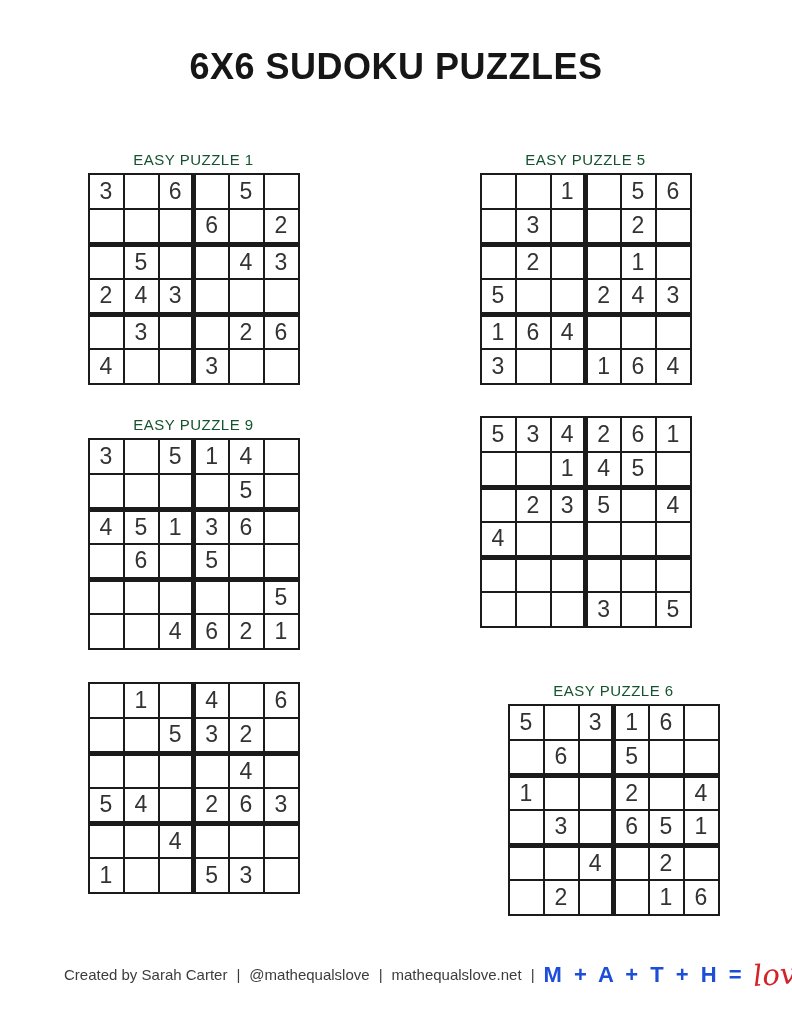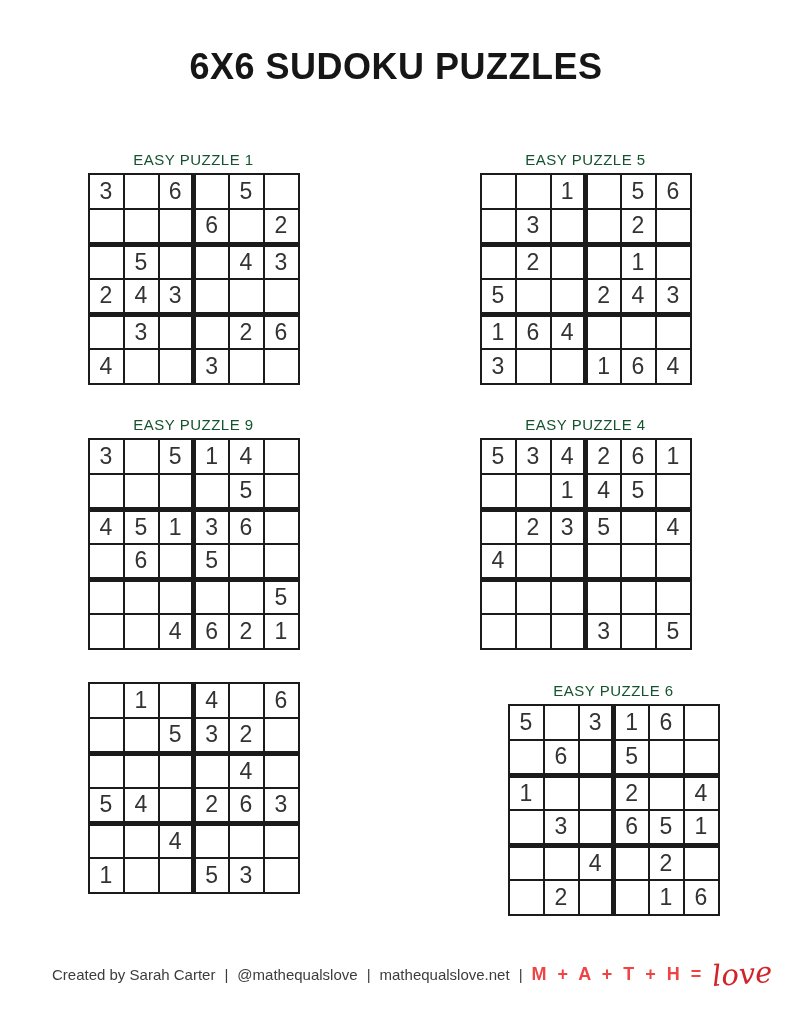--- a/index.html
+++ b/index.html
@@ -69,35 +69,35 @@
     color: #333333;
     padding: 0;
   }
   
   table.sudoku td:nth-child(3) { border-right-width: 5px; }
   table.sudoku tr:nth-child(2) td,
   table.sudoku tr:nth-child(4) td { border-bottom-width: 5px; }
 
   .footer {
     position: absolute;
-    left: 52px;
+    left: 64px;
     top: 958px;
     width: 700px;
     display: flex;
     align-items: center;
     white-space: nowrap;
     font-size: 15px;
     color: #3c3c3c;
   }
   .footer .pipe { margin: 0 9px; color: #3c3c3c; }
   .footer .equation {
     font-weight: 700;
-    font-size: 18px;
+    font-size: 22px;
     letter-spacing: 3px;
-    color: #ef4444;
+    color: #1d4ed8;
   }
   .footer .love {
     font-family: "DejaVu Serif", serif;
     font-style: italic;
     font-size: 29px;
     margin-left: 8px;
     transform: rotate(-4deg);
     display: inline-block;
     line-height: 1;
   }
@@ -273,21 +273,20 @@
               <td>4</td>
               <td>6</td>
               <td>2</td>
               <td>1</td>
             </tr>
           </tbody>
         </table>
   </div>
 
   <div class="puzzle pos-3">
-    <div class="puzzle-title">EASY PUZZLE 4</div>
     <table class="sudoku">
           <tbody>
             <tr>
               <td>5</td>
               <td>3</td>
               <td>4</td>
               <td>2</td>
               <td>6</td>
               <td>1</td>
             </tr>

